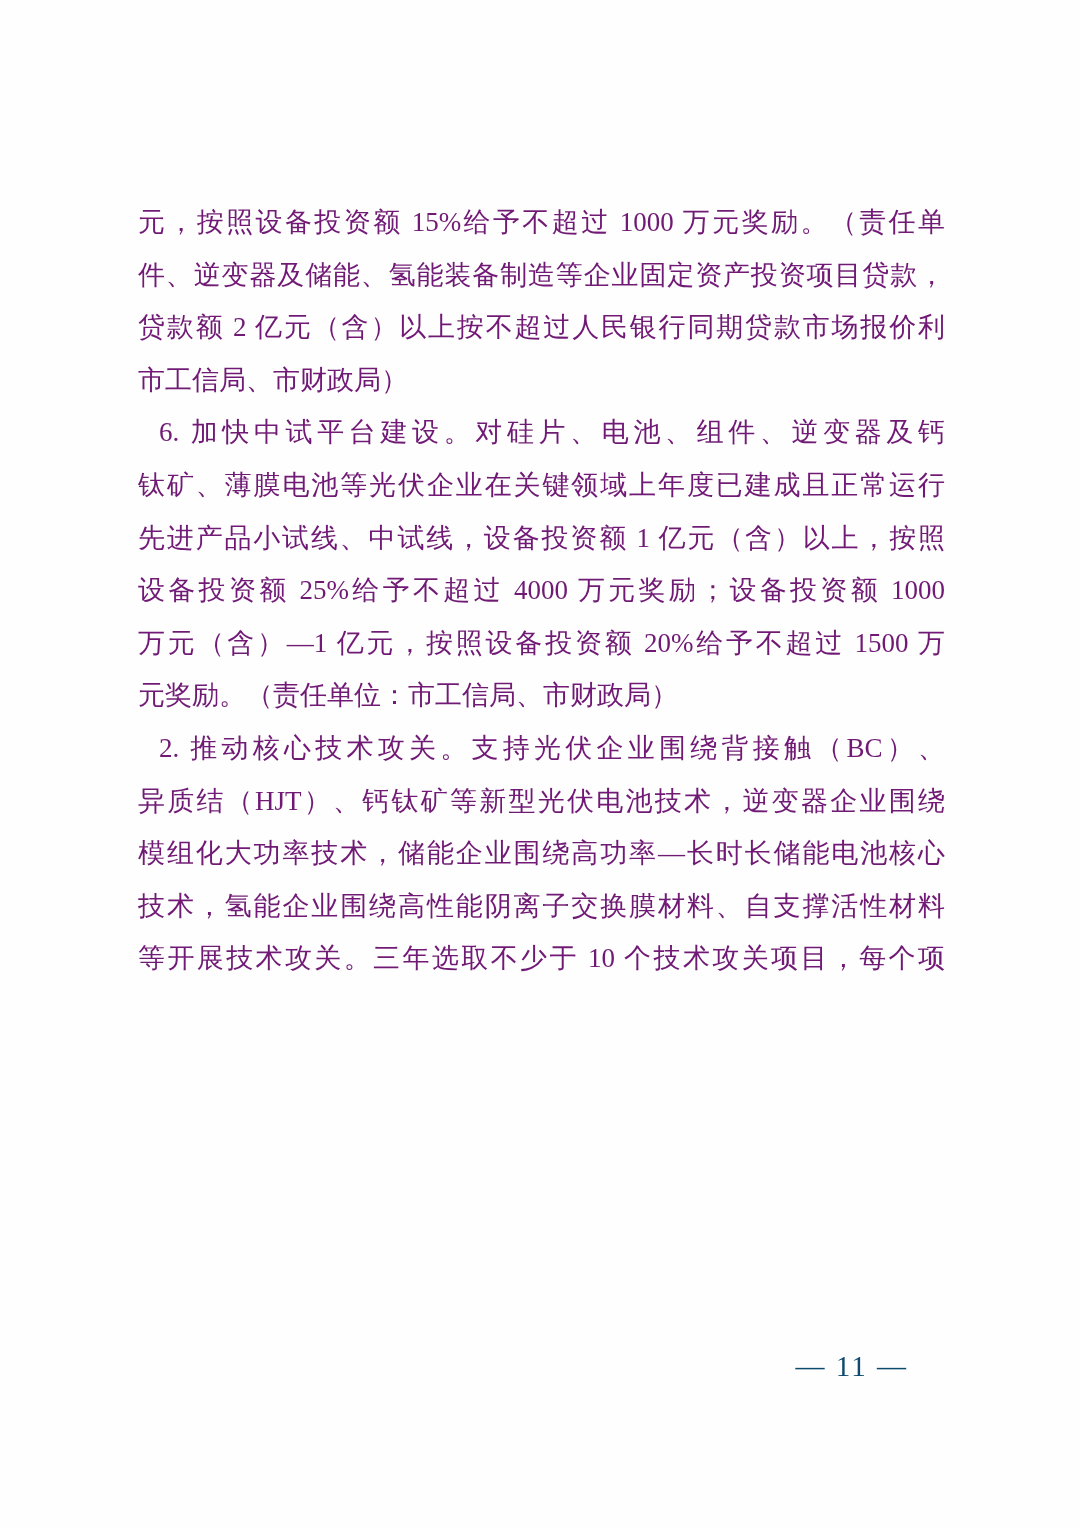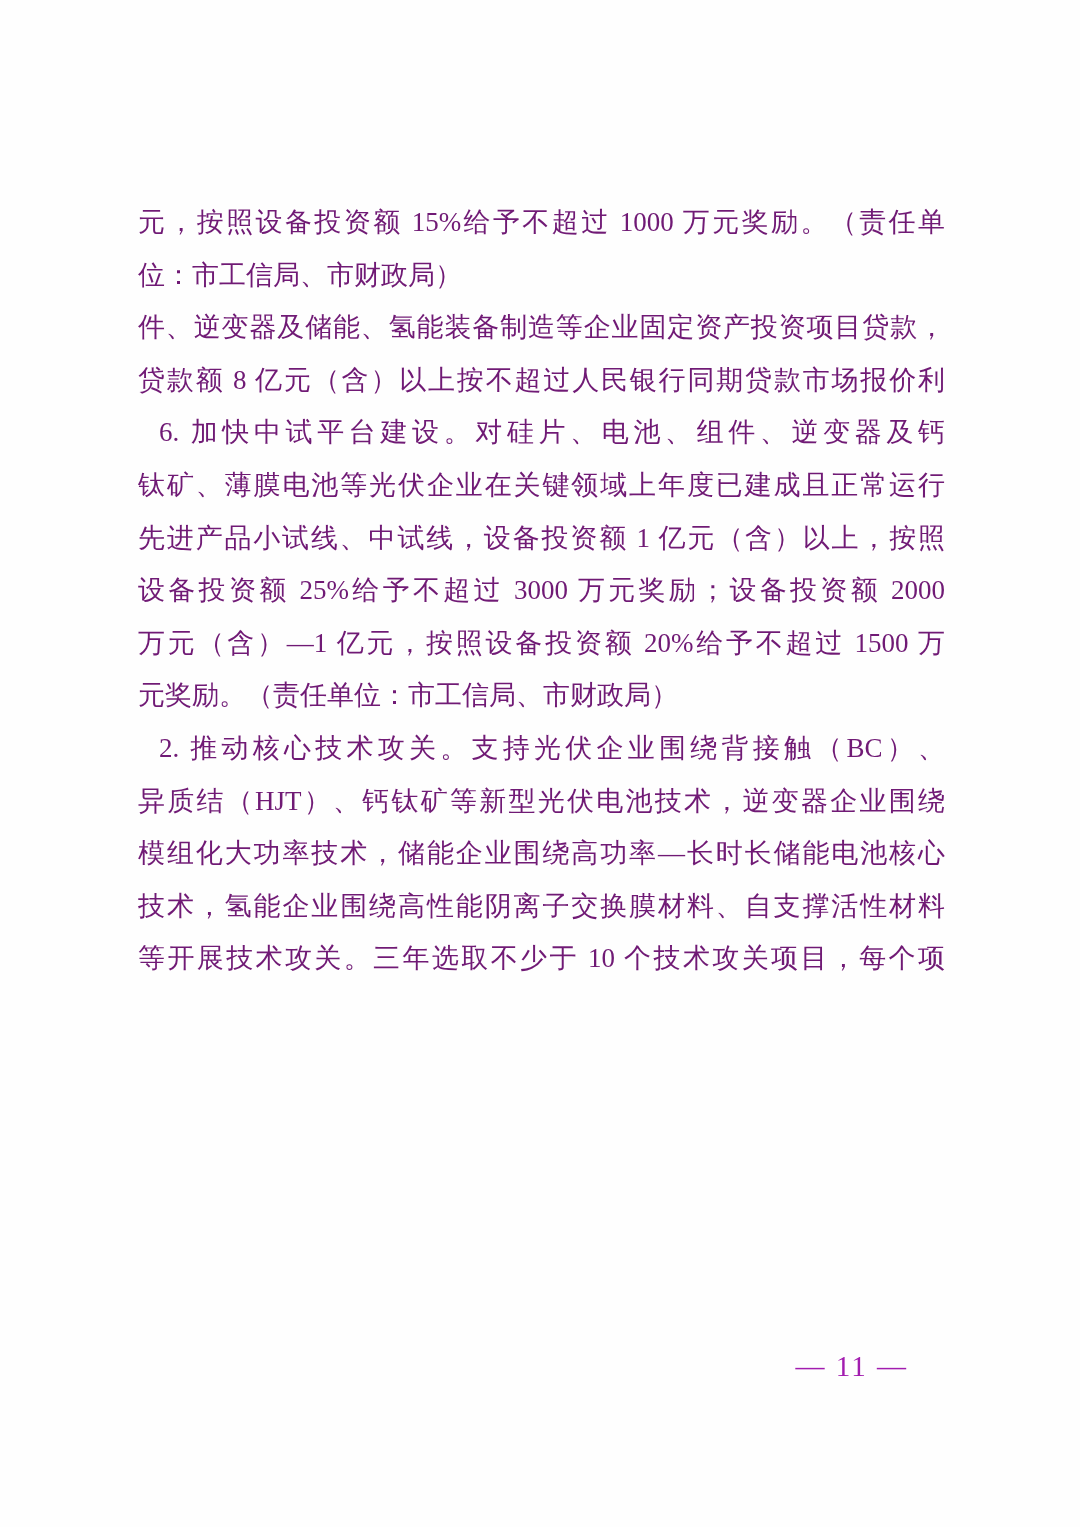--- a/index.html
+++ b/index.html
@@ -47,48 +47,48 @@
   .doc-line.indent {
     text-indent: 0.78em;
   }
   .page-footer {
     position: absolute;
     top: 1345px;
     right: 172px;
     height: 42px;
     line-height: 42px;
     font-size: 29px;
-    color: #a21caf;
+    color: #0c4a6e;
     letter-spacing: 2px;
     text-align: right;
   }
 </style>
 </head>
 <body>
 
 <div class="page">
 
   <div class="body-text">
 
     <div>
       <div class="doc-line">元，按照设备投资额 15%给予不超过 1000 万元奖励。（责任单</div>
-      <div class="doc-line end">位：市工信局、市财政局）</div>
     </div>
 
     <div>
       <div class="doc-line">件、逆变器及储能、氢能装备制造等企业固定资产投资项目贷款，</div>
-      <div class="doc-line">贷款额 8 亿元（含）以上按不超过人民银行同期贷款市场报价利</div>
+      <div class="doc-line">贷款额 2 亿元（含）以上按不超过人民银行同期贷款市场报价利</div>
+      <div class="doc-line end">市工信局、市财政局）</div>
     </div>
 
 
     <div>
       <div class="doc-line indent">6. 加快中试平台建设。对硅片、电池、组件、逆变器及钙</div>
       <div class="doc-line">钛矿、薄膜电池等光伏企业在关键领域上年度已建成且正常运行</div>
       <div class="doc-line">先进产品小试线、中试线，设备投资额 1 亿元（含）以上，按照</div>
-      <div class="doc-line">设备投资额 25%给予不超过 3000 万元奖励；设备投资额 2000</div>
+      <div class="doc-line">设备投资额 25%给予不超过 4000 万元奖励；设备投资额 1000</div>
       <div class="doc-line">万元（含）—1 亿元，按照设备投资额 20%给予不超过 1500 万</div>
       <div class="doc-line end">元奖励。（责任单位：市工信局、市财政局）</div>
     </div>
 
     <div>
       <div class="doc-line indent">2. 推动核心技术攻关。支持光伏企业围绕背接触（BC）、</div>
       <div class="doc-line">异质结（HJT）、钙钛矿等新型光伏电池技术，逆变器企业围绕</div>
       <div class="doc-line">模组化大功率技术，储能企业围绕高功率—长时长储能电池核心</div>
       <div class="doc-line">技术，氢能企业围绕高性能阴离子交换膜材料、自支撑活性材料</div>
       <div class="doc-line">等开展技术攻关。三年选取不少于 10 个技术攻关项目，每个项</div>

